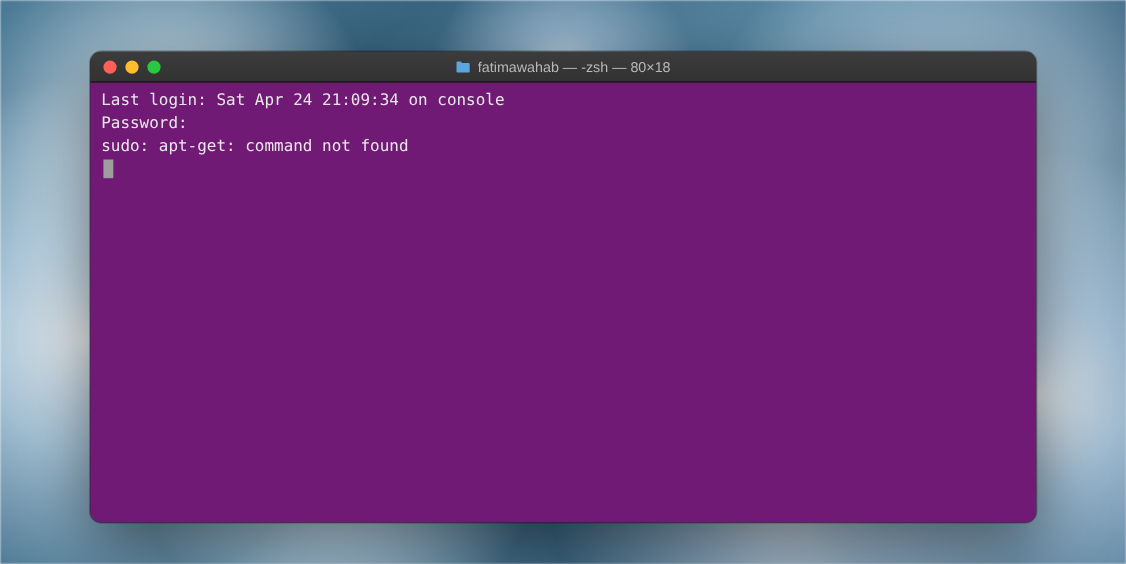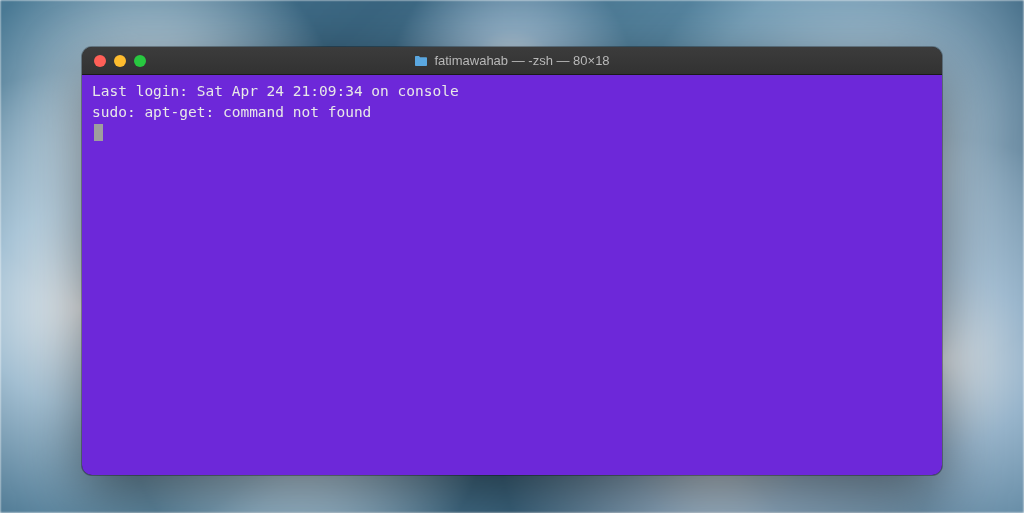--- a/index.html
+++ b/index.html
@@ -89,21 +89,21 @@
       align-items: center;
     }
 
     .terminal-body {
       flex: 1;
       padding: 6px 10px;
       font-family: "SF Mono", Menlo, Monaco, Consolas, monospace;
       font-size: 14.5px;
       line-height: 1.45;
       color: #e8e8e8;
-      background: #6d28d9;
+      background: #701a75;
       overflow: hidden;
     }
 
     .terminal-line {
       white-space: pre;
     }
 
     .cursor {
       display: inline-block;
       width: 9px;
@@ -131,17 +131,18 @@
         <svg width="14" height="12" viewBox="0 0 14 12">
           <path d="M1 2 C1 1.4 1.4 1 2 1 L5 1 L6 2.2 L12 2.2 C12.6 2.2 13 2.6 13 3.2 L13 10 C13 10.6 12.6 11 12 11 L2 11 C1.4 11 1 10.6 1 10 Z" fill="#5aa7e0"></path>
         </svg>
       </span>
       <span>fatimawahab — -zsh — 80×18</span>
     </div>
   </div>
 
   <div class="terminal-body">
     <div class="terminal-line">Last login: Sat Apr 24 21:09:34 on console</div>
+    <div class="terminal-line">Password:</div>
     <div class="terminal-line">sudo: apt-get: command not found</div>
     <div class="terminal-line"><span class="cursor"></span></div>
   </div>
 
 </div>
 
 </body></html>

